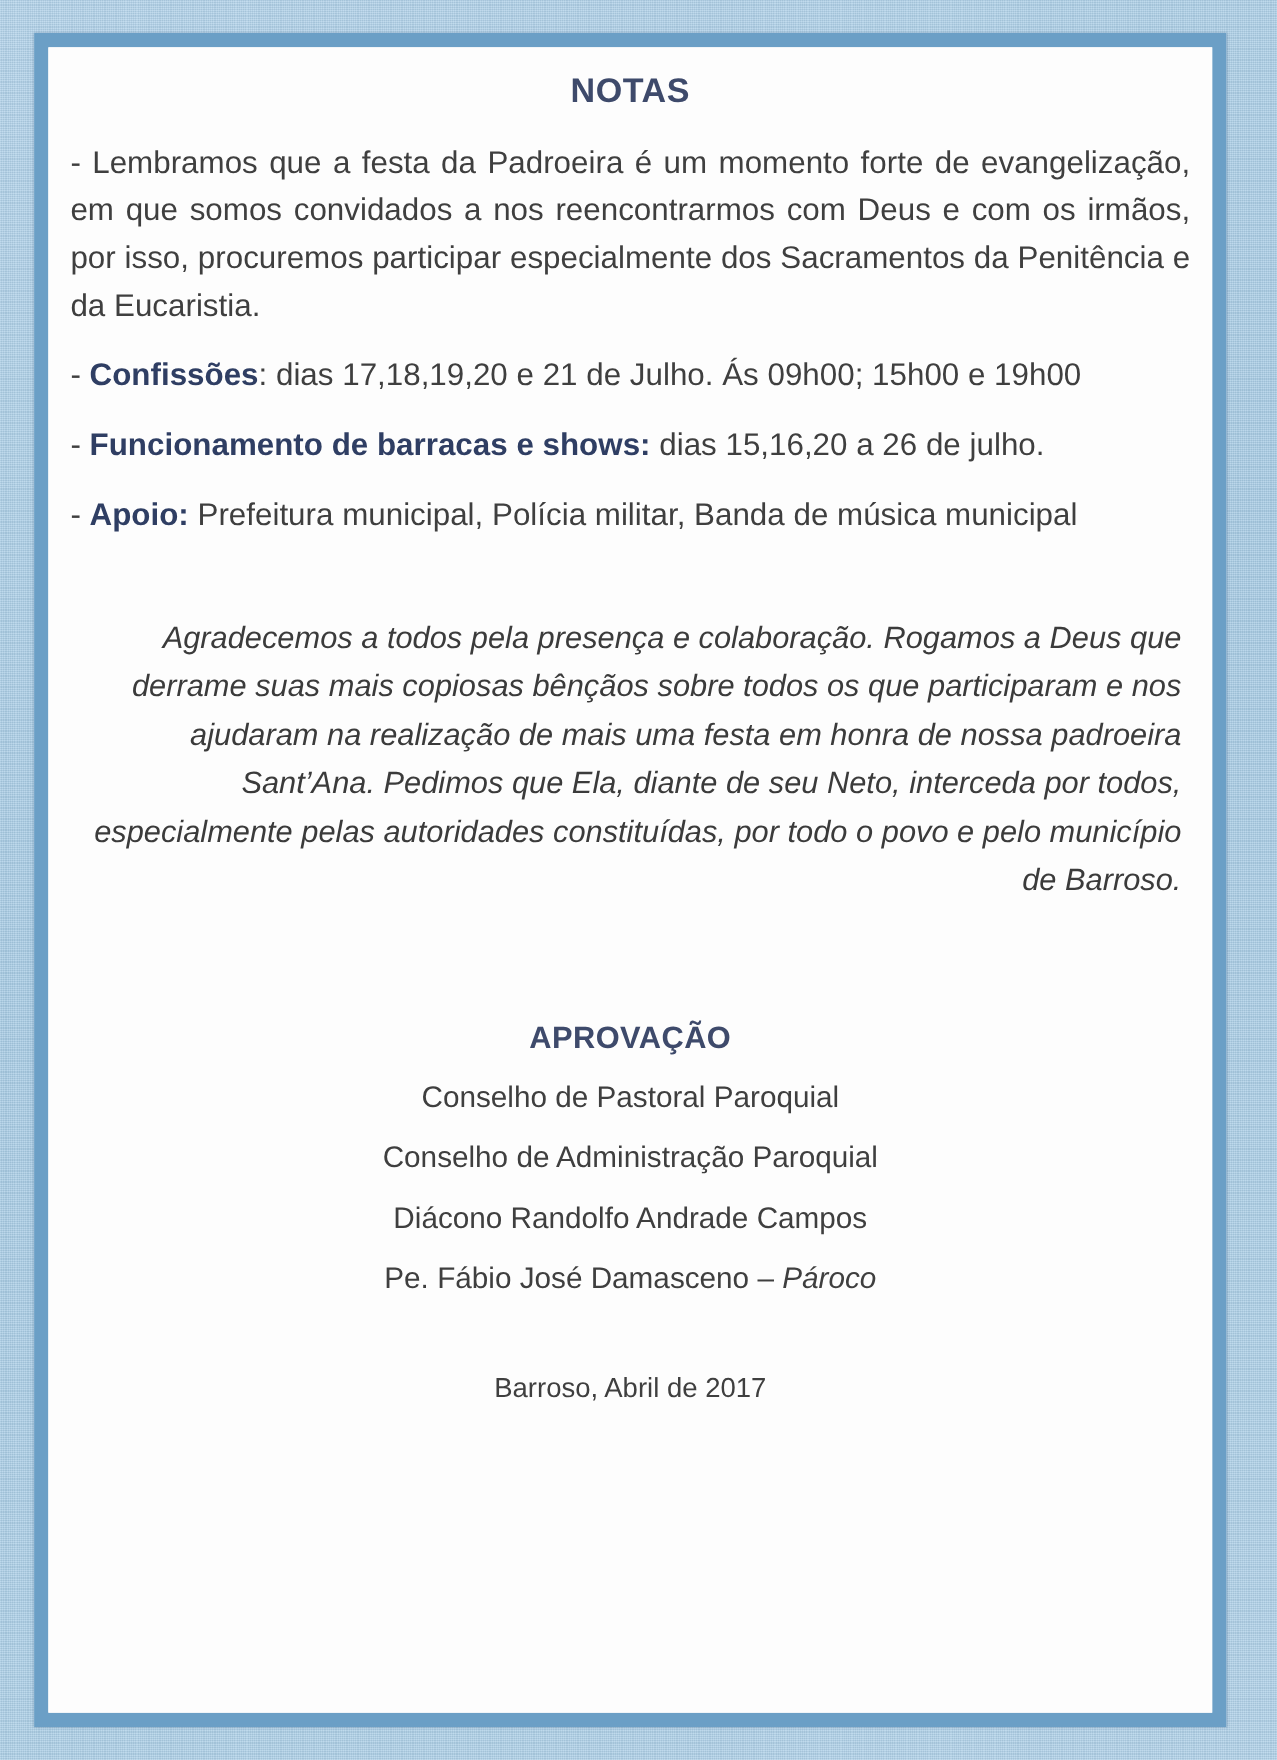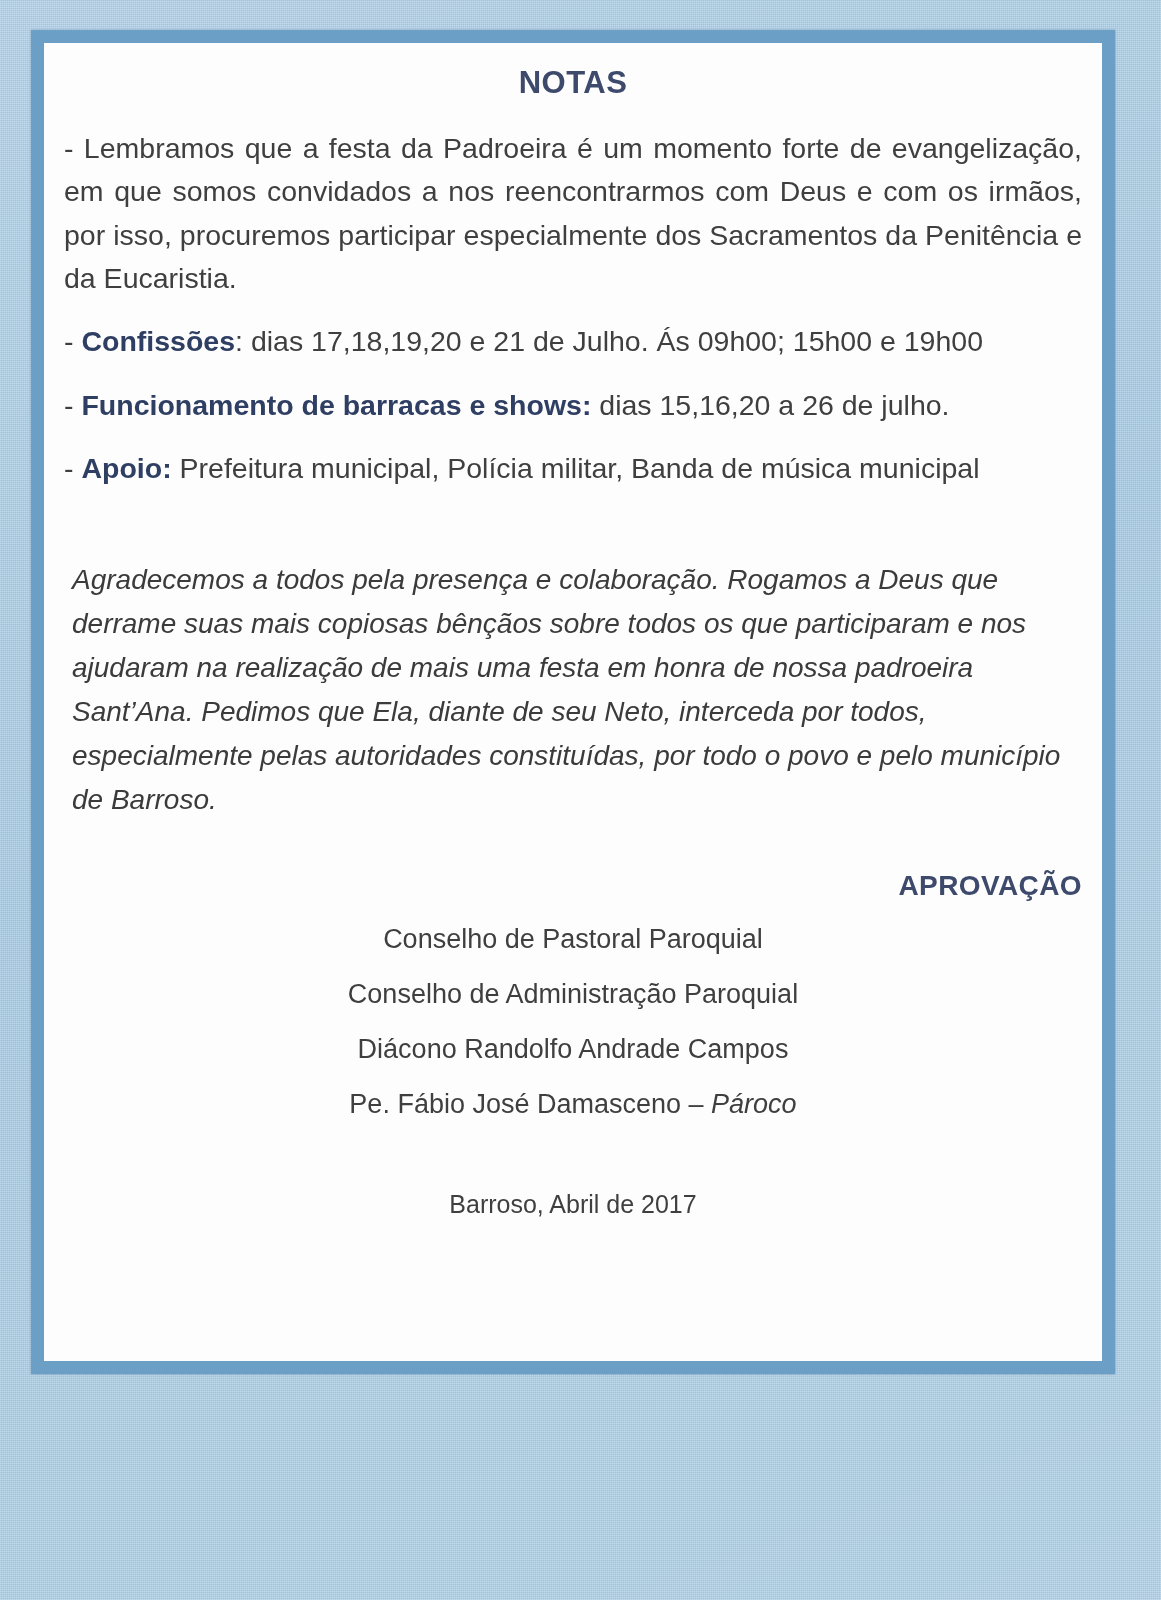--- a/index.html
+++ b/index.html
@@ -24,21 +24,21 @@
       repeating-linear-gradient(90deg, rgba(255,255,255,0.10) 0px, rgba(255,255,255,0.10) 1px, rgba(0,0,0,0.03) 1px, rgba(0,0,0,0.03) 2px),
       linear-gradient(160deg, #b2d2e9 0%, #a7cbe4 45%, #b0d1e8 100%);
     pointer-events: none;
   }
 
   #page-frame {
     position: absolute;
     left: 31px;
     top: 30px;
     width: 1084px;
-    height: 1344px;
+    height: 1540px;
     border: 13px solid #6b9fc6;
     box-sizing: border-box;
     background: #ffffff;
     box-shadow: 0 0 2px rgba(60,100,140,0.5);
   }
 
   #page-inner {
     position: absolute;
     inset: 0;
     background: #fdfdfd;
@@ -69,35 +69,35 @@
   }
   .body-par:last-of-type { margin-bottom: 12px; }
 
   .lead-bold {
     font-weight: bold;
     color: #2f3e63;
   }
 
   .italic-block {
     margin: 68px 8px 0 8px;
-    text-align: left;
+    text-align: right;
     font-style: italic;
     font-size: 28px;
     line-height: 1.57;
     color: #3b3b3b;
     font-family: "Liberation Sans", sans-serif;
   }
 
   .approval-heading {
-    text-align: right;
+    text-align: center;
     font-size: 28px;
     font-weight: bold;
     color: #3e4a6b;
     letter-spacing: 0.4px;
-    margin: 48px 0 24px 0;
+    margin: 106px 0 24px 0;
   }
 
   .approval-line {
     text-align: center;
     font-size: 27px;
     color: #3f3f3f;
     line-height: 1.0;
     margin: 0 0 28px 0;
   }
   .approval-line .role {

